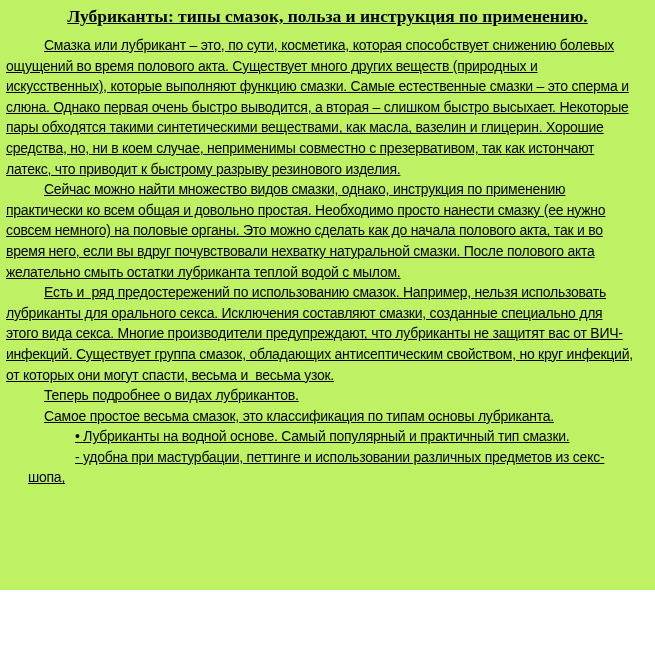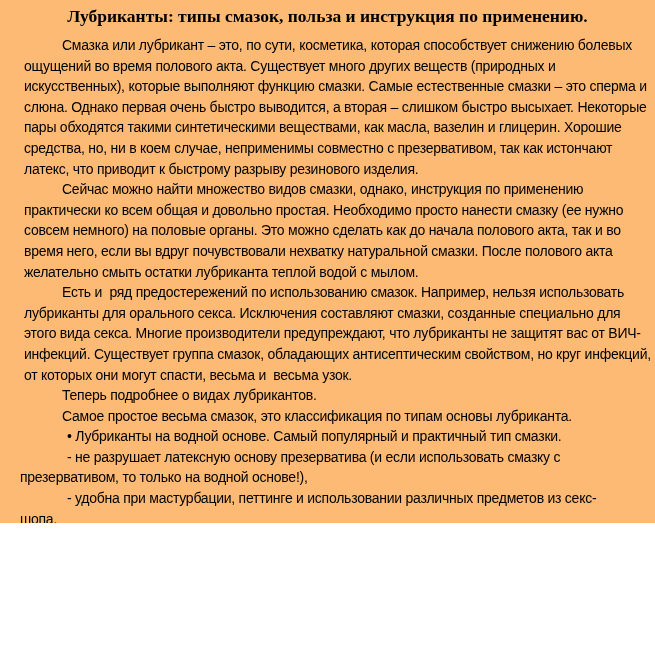--- a/index.html
+++ b/index.html
@@ -3,45 +3,46 @@
 <meta charset="utf-8">
 <style>
   html, body {
     margin: 0;
     padding: 0;
     background: #ffffff;
   }
   .page {
     position: relative;
     width: 655px;
-    height: 523px;
-    background: #fdba74;
+    height: 590px;
+    background: #bef264;
     overflow: hidden;
     color: #000000;
     font-family: "Liberation Sans", "DejaVu Sans", sans-serif;
     font-size: 14px;
     line-height: 20.6px;
     letter-spacing: -0.25px;
+    text-decoration: underline;
   }
   .doc-title {
     font-family: "Liberation Serif", "DejaVu Serif", serif;
     font-size: 17.5px;
     font-weight: bold;
     text-align: center;
     letter-spacing: 0;
     line-height: 22px;
     margin: 5px 4px 8px 4px;
   }
   .para {
-    margin: 0 2px 0 24px;
+    margin: 0 2px 0 6px;
     text-indent: 38px;
     white-space: pre-wrap;
   }
   .list-para {
-    margin: 0 2px 0 20px;
+    margin: 0 2px 0 28px;
     text-indent: 47px;
     white-space: pre-wrap;
   }
 </style>
 </head>
 <body>
 
 <div class="page">
   <h1 class="doc-title">Лубриканты: типы смазок, польза и инструкция по применению.</h1>
 
@@ -52,20 +53,19 @@
 
   <p class="para">Есть и  ряд предостережений по использованию смазок. Например, нельзя использовать<br>лубриканты для орального секса. Исключения составляют смазки, созданные специально для<br>этого вида секса. Многие производители предупреждают, что лубриканты не защитят вас от ВИЧ-<br>инфекций. Существует группа смазок, обладающих антисептическим свойством, но круг инфекций,<br>от которых они могут спасти, весьма и  весьма узок.</p>
 
   <p class="para">Теперь подробнее о видах лубрикантов.</p>
 
   <p class="para">Самое простое весьма смазок, это классификация по типам основы лубриканта.</p>
 
   <p class="list-para">• Лубриканты на водной основе. Самый популярный и практичный тип смазки.</p>
 
 
-  <p class="list-para">- не разрушает латексную основу презерватива (и если использовать смазку с<br>презервативом, то только на водной основе!),</p>
 
 
 
 
   <p class="list-para">- удобна при мастурбации, петтинге и использовании различных предметов из секс-<br>шопа,</p>
 
 </div>
 
 </body></html>

